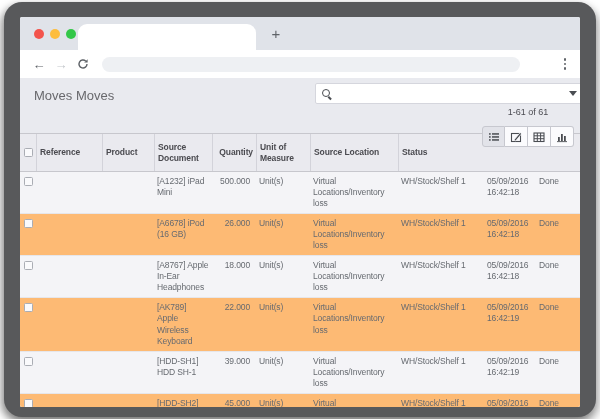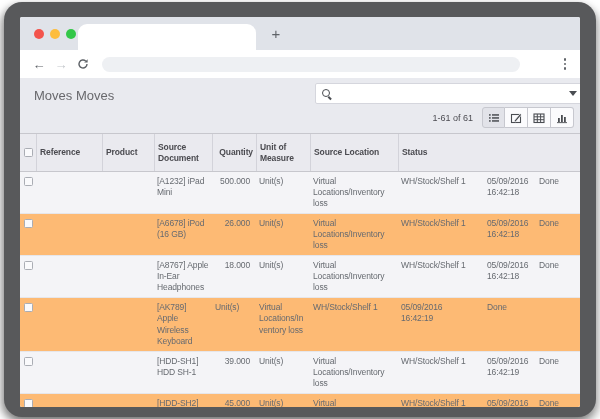--- a/index.html
+++ b/index.html
@@ -39,21 +39,21 @@
   .pagetitle{position:absolute;left:14px;top:10px;font-size:13px;color:#68686c;}
   .searchbox{position:absolute;left:295px;top:5px;width:268px;height:21px;background:#ffffff;
              border:1px solid #d5d6dd;border-radius:2px;display:flex;align-items:center;box-sizing:border-box;}
   .mag{position:relative;width:12px;height:12px;margin-left:5px;flex:0 0 auto;}
   .mag::before{content:"";position:absolute;left:1px;top:1px;width:6px;height:6px;border:1.4px solid #4a4d52;border-radius:50%;}
   .mag::after{content:"";position:absolute;left:8px;top:8px;width:4px;height:1.6px;background:#4a4d52;transform:rotate(45deg);transform-origin:0 0;}
   .searchbox input{flex:1;border:none;outline:none;background:transparent;font-size:10px;color:#444;
                    font-family:"Liberation Sans",sans-serif;min-width:0;padding:0 4px;}
   .caretbtn{width:18px;display:flex;justify-content:center;align-items:center;align-self:stretch;flex:0 0 auto;}
   .caret{width:0;height:0;border-left:4px solid transparent;border-right:4px solid transparent;border-top:5px solid #4a4d52;}
-  .pagerrow{position:absolute;right:6px;top:29px;display:flex;align-items:center;gap:9px;}
+  .pagerrow{position:absolute;right:6px;top:29px;display:flex;align-items:center;gap:9px;flex-direction:column;}
   .pagerlabel{font-size:9px;color:#4c4c52;}
   .switcher{display:flex;}
   .vbtn{width:23px;height:21px;background:#fbfbfd;border:1px solid #c7c8cf;border-left-width:0;
         display:flex;align-items:center;justify-content:center;box-sizing:border-box;}
   .vbtn:first-child{border-left-width:1px;border-radius:3px 0 0 3px;}
   .vbtn:last-child{border-radius:0 3px 3px 0;}
   .vbtn.active{background:#e2e3e9;}
   .vbtn svg{display:block;}
   
   .tablewrap{flex:1;background:#ffffff;overflow:hidden;display:flex;flex-direction:column;}
@@ -235,20 +235,21 @@
             </div>
             <div class="tcell">Done</div>
           </div>
           <div class="trow grid">
             <div class="tcell cbcell">
               <span class="cb"></span>
             </div>
             <div class="tcell"></div>
             <div class="tcell"></div>
             <div class="tcell">[AK789] Apple Wireless Keyboard</div>
+            <div class="tcell num">22.000</div>
             <div class="tcell">Unit(s)</div>
             <div class="tcell">Virtual Locations/Inventory loss</div>
             <div class="tcell">WH/Stock/Shelf 1</div>
             <div class="tcell">
               <div>05/09/2016</div>
               <div>16:42:19</div>
             </div>
             <div class="tcell">Done</div>
           </div>
           <div class="trow grid">

